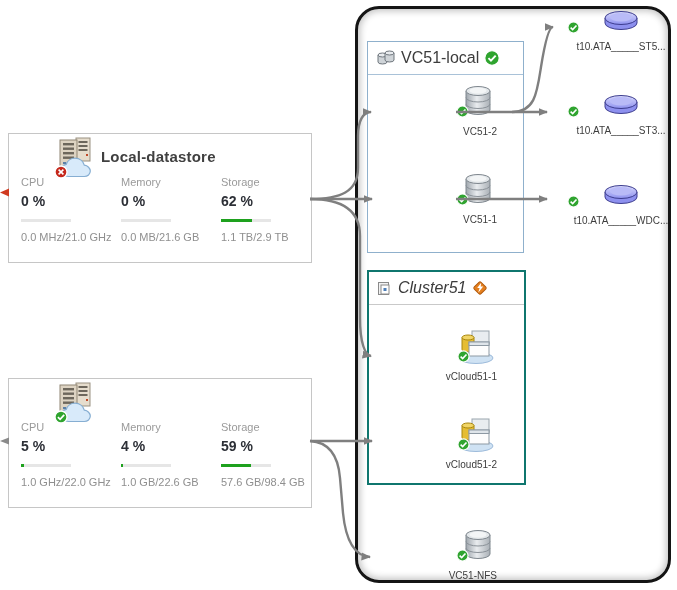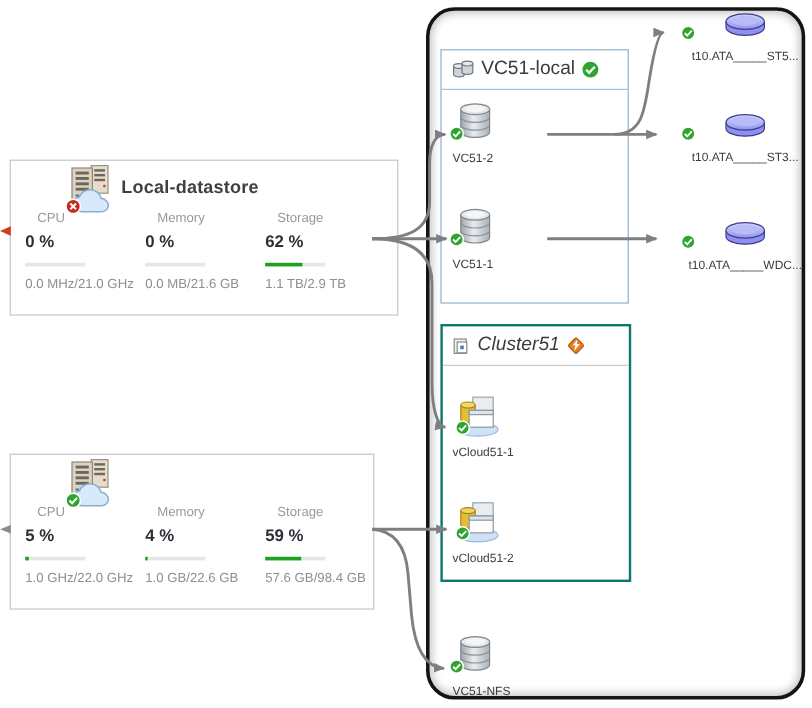--- a/index.html
+++ b/index.html
@@ -3,48 +3,48 @@
 <meta charset="utf-8">
 <style>
   html,body{margin:0;padding:0;}
   body{
     width:677px;height:590px;position:relative;overflow:hidden;
     background:#ffffff;
     font-family:"Liberation Sans","DejaVu Sans",sans-serif;
   }
   
   .card{position:absolute;left:8px;width:302px;height:128px;background:#fff;border:1px solid #c6c6c6;}
-  #card-local{top:133px;padding-left:20px;}
+  #card-local{top:133px;}
   #card-shared{top:378px;}
   .card-icon{position:absolute;left:44px;top:3px;width:44px;height:42px;}
   .card-title{position:absolute;left:92px;top:14px;font-size:15px;font-weight:bold;color:#404040;letter-spacing:.2px;}
   .metric{position:absolute;top:42px;width:96px;}
   .metric.c0{left:12px}.metric.c1{left:112px}.metric.c2{left:212px}
-  .m-label{font-size:11px;color:#9a9a9a;margin-left:10px;}
+  .m-label{font-size:11px;color:#9a9a9a;}
   .m-value{font-size:14px;font-weight:bold;color:#2c2f36;margin-top:5px;}
   .m-bar{margin-top:10px;width:50px;height:3px;background:#e6e6e6;}
   .m-fill{height:3px;background:#1ea11e;width:0;}
   .m-detail{font-size:11px;color:#8f8f8f;margin-top:9px;white-space:nowrap;}
 
   
   .big-container{
     position:absolute;left:355px;top:6px;width:310px;height:571px;
     border:3px solid #141414;border-radius:24px;background:#fff;
     box-shadow:inset 0 0 7px 2px #c2c2c2;
   }
   
   .group{position:absolute;width:155px;background:#fff;}
   #group-vc51local{left:367px;top:41px;height:210px;border:1px solid #8fb0cc;}
   #group-cluster51{left:367px;top:270px;height:211px;border:2px solid #0f766e;font-style:italic;}
   .group-header{height:32px;display:flex;align-items:center;gap:5px;padding-left:8px;font-size:16px;color:#3c3c3c;}
   #group-vc51local .group-header{border-bottom:1px solid #a9c2d8;}
   #group-cluster51 .group-header{border-bottom:1px solid #c9c9c9;}
 
   
-  .node{position:absolute;left:377px;width:120px;text-align:left;}
+  .node{position:absolute;left:377px;width:120px;text-align:right;}
   .node .icon-wrap{position:relative;display:inline-block;}
   .node-label{display:block;margin-top:2px;font-size:10px;color:#3d3d3d;white-space:nowrap;}
   .badge{position:absolute;}
   
   .disk-node{position:absolute;left:565px;width:112px;text-align:center;}
 
   
   #arrows{position:absolute;left:0;top:0;z-index:10;pointer-events:none;}
   .arrow-path{fill:none;stroke:#7f7f7f;stroke-width:2.4px;}
 </style>

